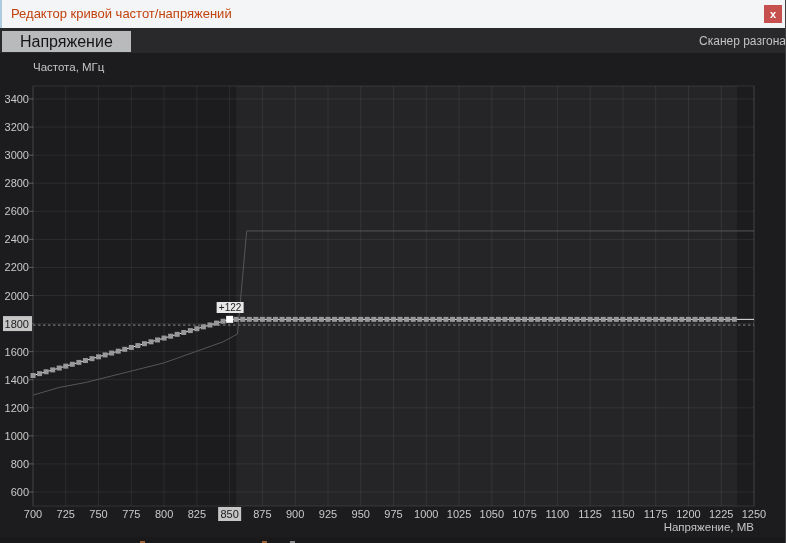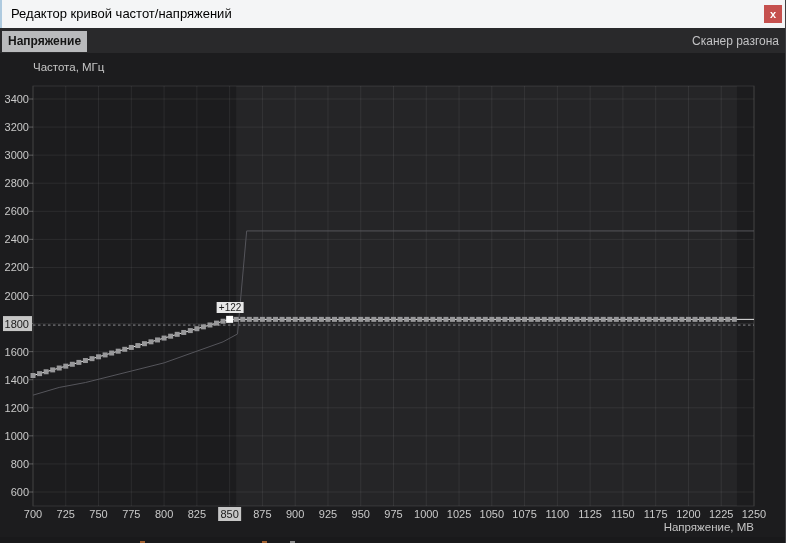--- a/index.html
+++ b/index.html
@@ -7,38 +7,38 @@
     position:relative;width:786px;height:543px;overflow:hidden;
     background:#1c1c1e;font-family:"Liberation Sans",sans-serif;
     border-right:1px solid #3f3f42;box-sizing:border-box;
   }
   .titlebar{
     position:absolute;left:0;top:0;width:786px;height:28px;
     background:#f4f5f6;border-left:2px solid #aecadf;box-sizing:border-box;
   }
   .titlebar .title{
     position:absolute;left:9px;top:0;line-height:28px;
-    font-size:13px;color:#000000;white-space:nowrap;
+    font-size:13px;color:#c2410c;white-space:nowrap;
   }
   .close-btn{
     position:absolute;right:4px;top:5px;width:18px;height:18px;
     background:#c5504e;color:#ffffff;font-size:11px;font-weight:bold;
     text-align:center;line-height:18px;cursor:default;
   }
   .tabbar{
     position:absolute;left:0;top:28px;width:786px;height:25px;
     background:#29292b;display:flex;align-items:flex-end;
   }
   .tab{
-    height:21px;line-height:21px;padding:0 6px;margin-bottom:1px;
-    font-size:12px;color:#a6a6a8;white-space:nowrap;font-weight:bold;
+    height:21px;line-height:21px;padding:0 18px;margin-bottom:1px;
+    font-size:16px;color:#a6a6a8;white-space:nowrap;
   }
   .tab.selected{background:#b9babc;color:#151515;margin-left:2px;}
   .tabbar-right{
-    margin-left:auto;margin-right:7px;align-self:center;
+    margin-left:auto;align-self:center;
     font-size:12px;color:#c2c2c4;white-space:nowrap;
   }
   .chart-area{position:absolute;left:0;top:53px;width:786px;height:484px;background:#1c1c1e;}
   svg text{font-family:"Liberation Sans",sans-serif;}
   .bottom-strip{position:absolute;left:0;top:537px;width:786px;height:6px;background:#19191b;}
   .edge-dash{position:absolute;top:4px;height:2px;width:5px;}
 </style>
 </head>
 <body>
 

